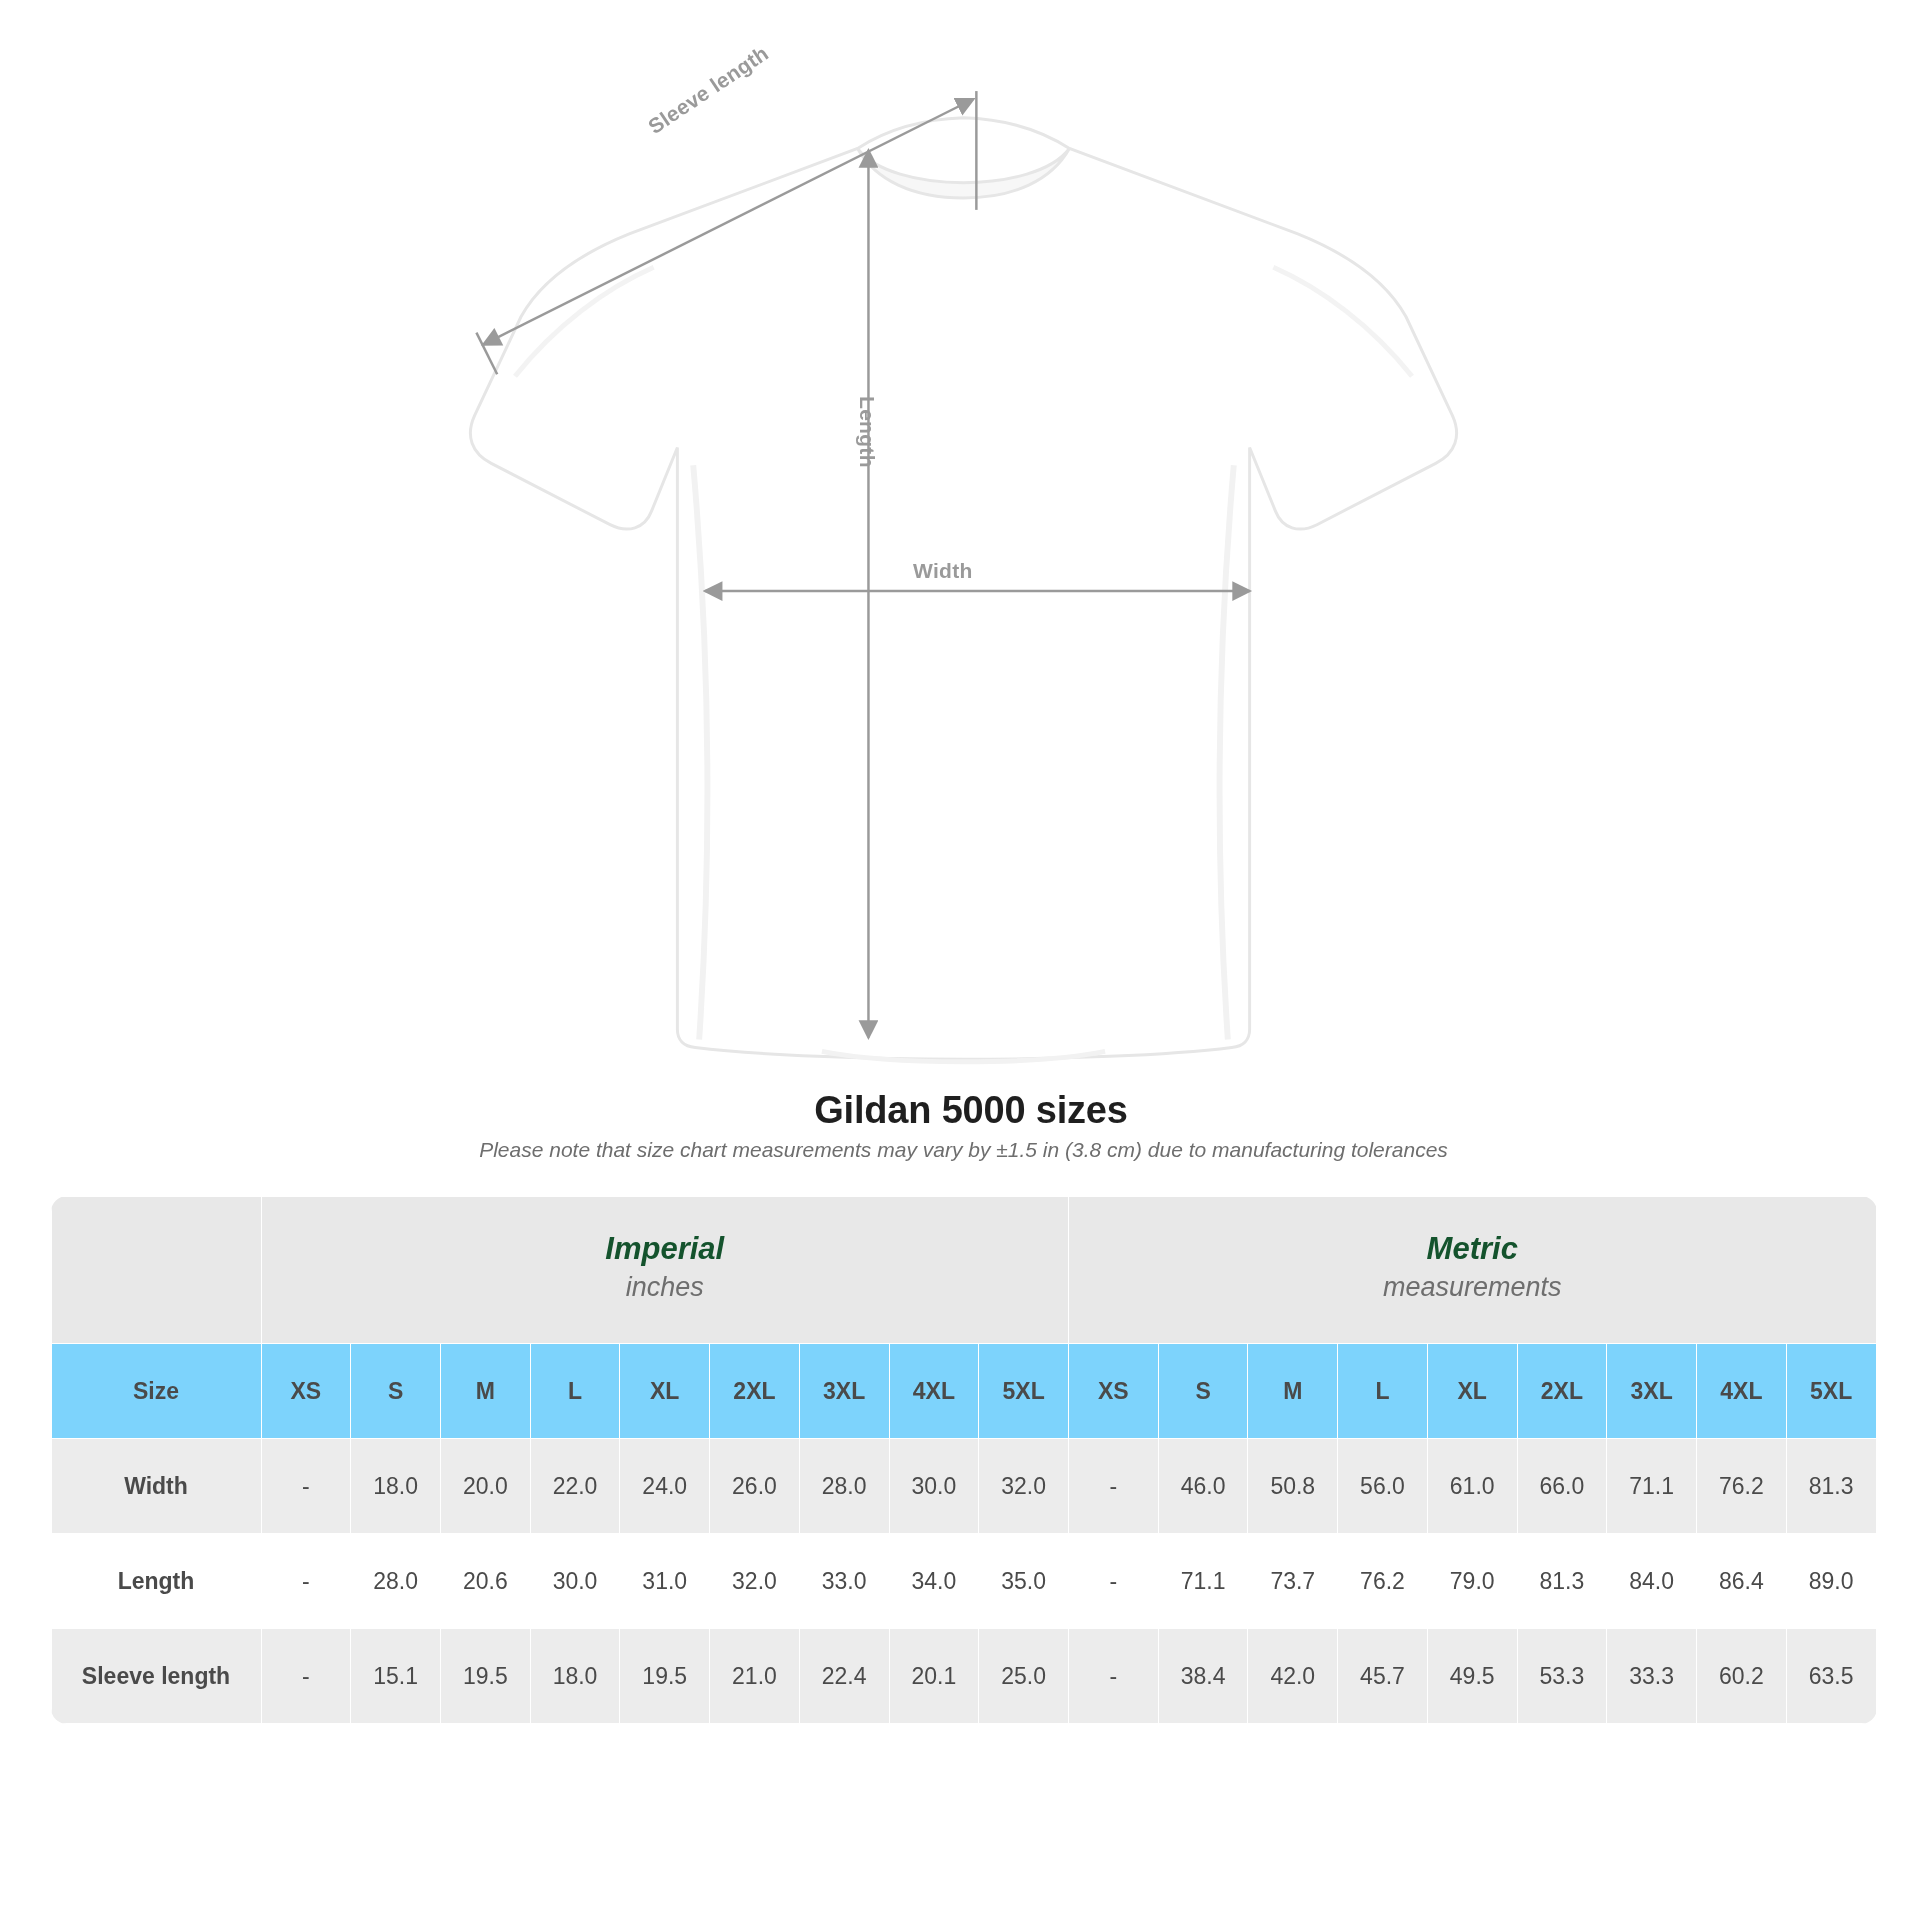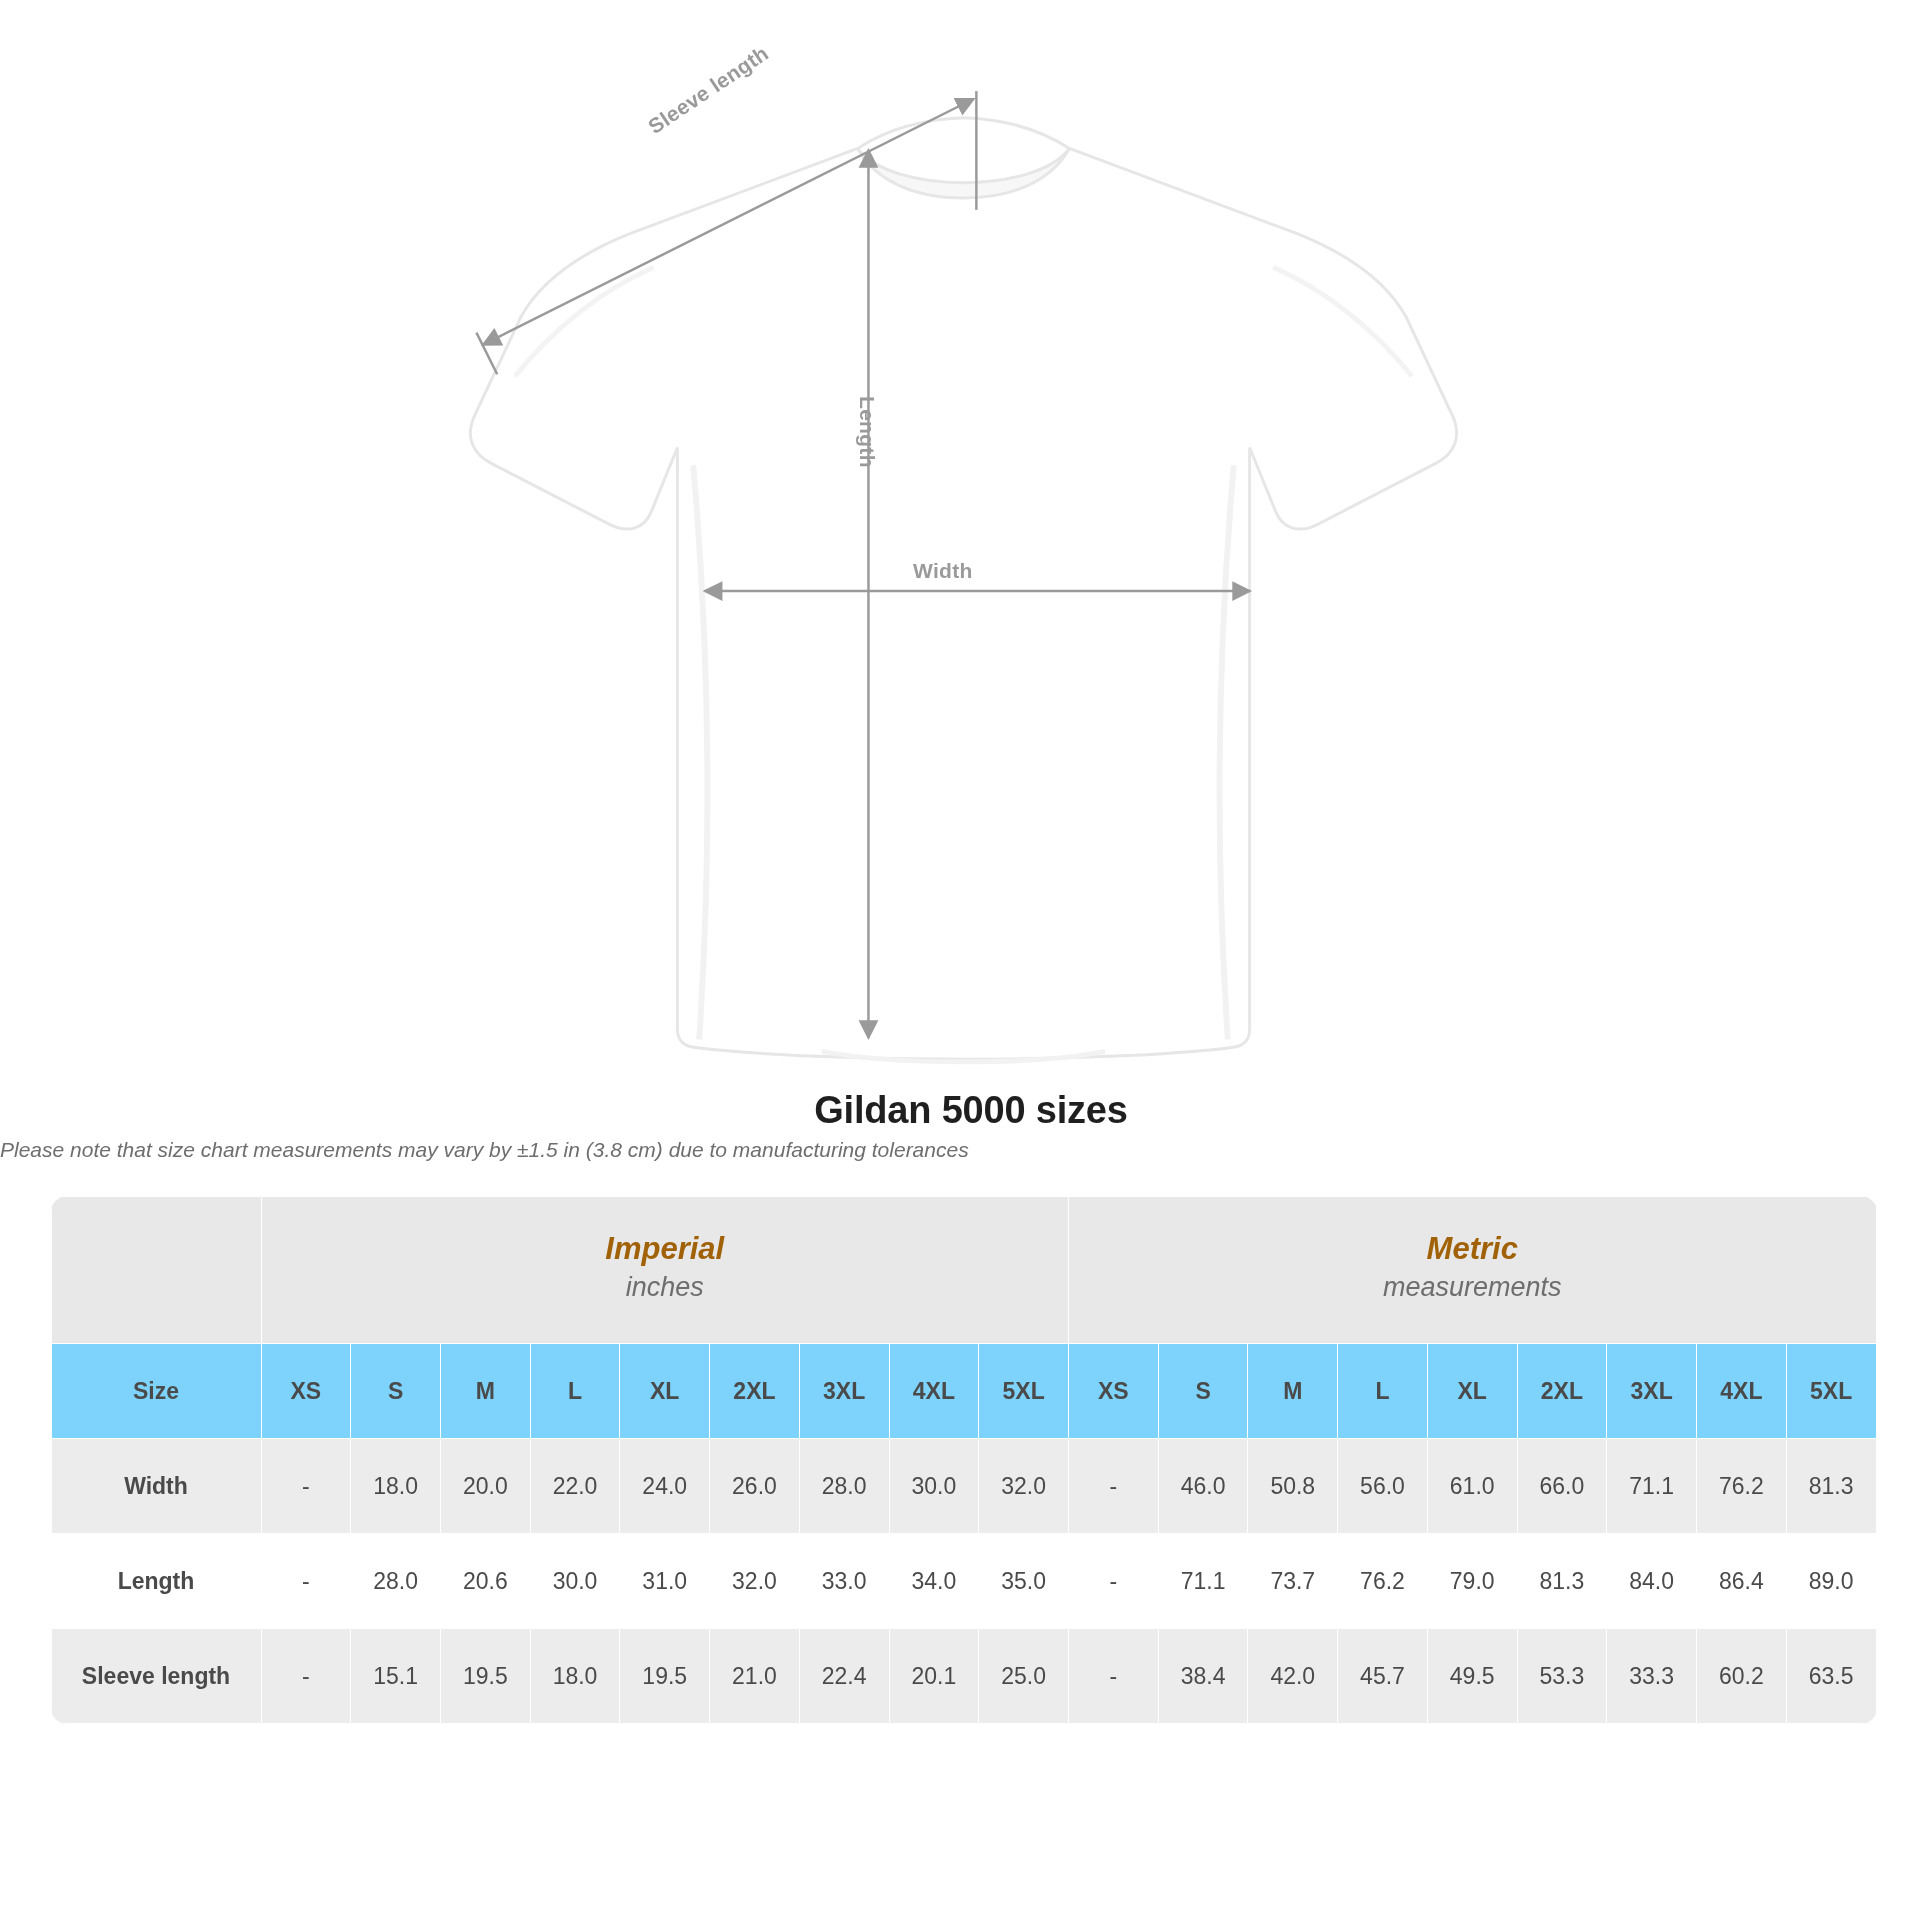--- a/index.html
+++ b/index.html
@@ -46,20 +46,21 @@
   
   .chart-title {
     text-align: center;
     font-size: 38px;
     font-weight: bold;
     color: #1f1f1f;
     margin: 0 0 6px 15px;
     letter-spacing: -0.2px;
   }
   .chart-note {
+    text-align: center;
     font-size: 21px;
     font-style: italic;
     color: #6e6e6e;
     margin: 0 0 34px 0;
   }
 
   
   .table-wrap {
     width: 1826px;
     margin: 0 auto;
@@ -80,21 +81,21 @@
     padding: 0;
   }
   .unit-head {
     background: #e8e8e8;
     height: 147px;
   }
   .unit-head .unit-name {
     font-size: 31px;
     font-style: italic;
     font-weight: bold;
-    color: #a16207;
+    color: #14532d;
     line-height: 1.15;
   }
   .unit-head .unit-sub {
     font-size: 27px;
     font-style: italic;
     color: #6e6e6e;
     line-height: 1.6;
   }
   .corner-cell { background: #e8e8e8; }
 

